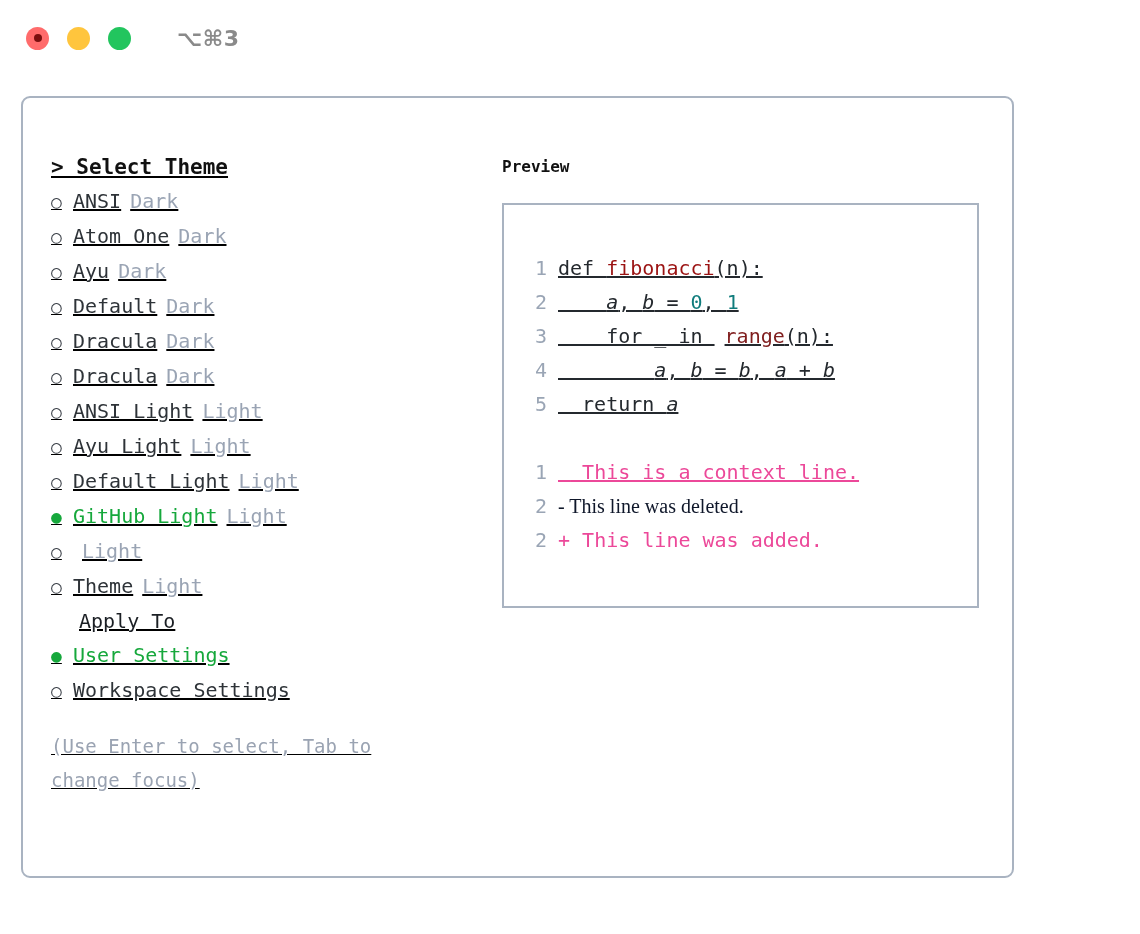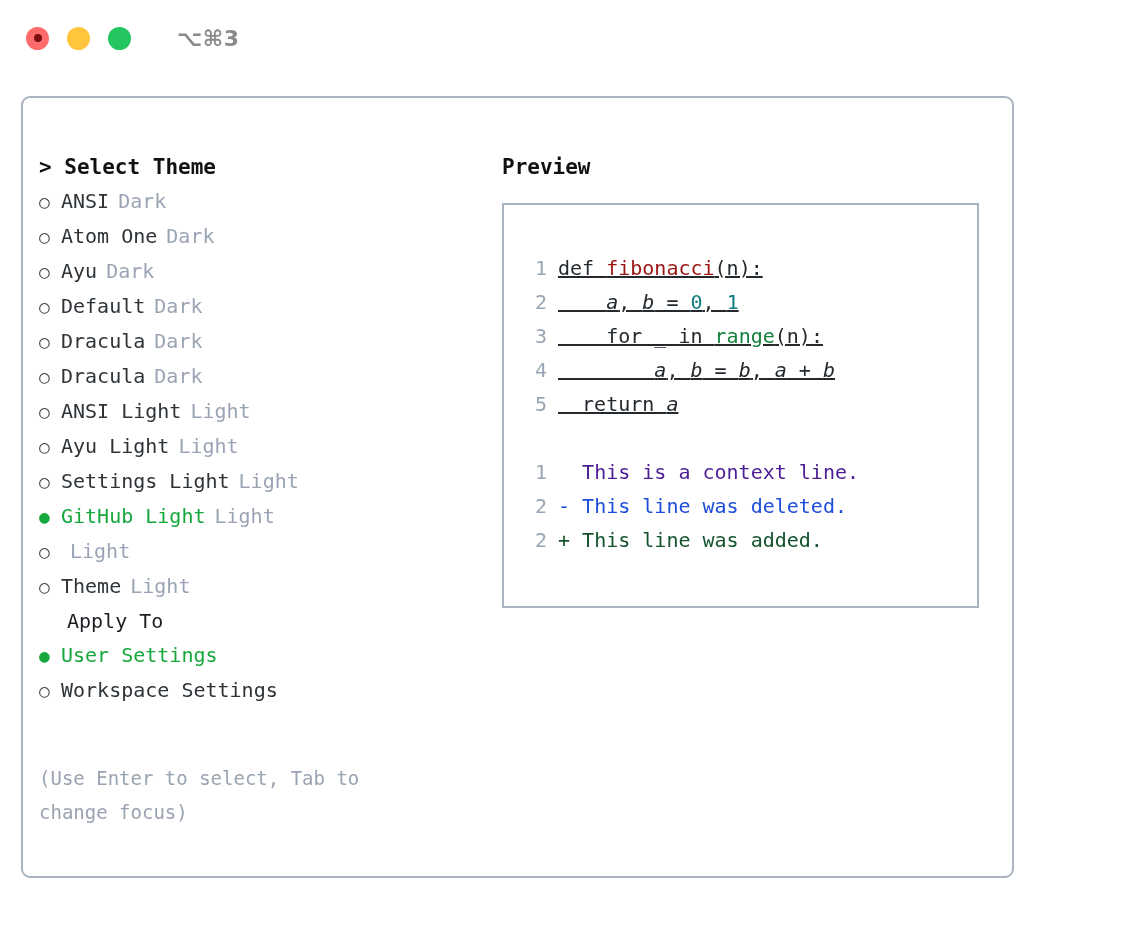--- a/index.html
+++ b/index.html
@@ -71,23 +71,24 @@
 
   .columns {
     position: absolute;
     left: 0; top: 0;
     width: 100%; height: 100%;
   }
 
   
   .left-col {
     position: absolute;
-    left: 16px;
+    left: 28px;
     top: 52px;
     width: 430px;
+    text-decoration: underline;
   }
   .section-title {
     font-size: 21px;
     font-weight: bold;
     color: #111111;
     line-height: 34px;
     white-space: pre;
   }
   .opt-row {
     display: flex;
@@ -113,36 +114,36 @@
 
   .applyto-head {
     font-size: 20px;
     color: #1b1f24;
     line-height: 34px;
     padding-left: 28px;
     white-space: pre;
   }
 
   .hint {
-    margin-top: 53px;
+    margin-top: 21px;
     font-size: 19px;
     color: #9aa3b2;
     line-height: 34px;
     width: 400px;
   }
 
   
   .right-col {
     position: absolute;
     left: 479px;
     top: 52px;
     width: 490px;
   }
   .preview-title {
-    font-size: 21px;
+    font-size: 16px;
     font-weight: bold;
     color: #111111;
     line-height: 34px;
   }
   .preview-box {
     margin-top: 19px;
     width: 477px;
     height: 405px;
     border: 2px solid #a9b3c1;
     box-sizing: border-box;
@@ -161,27 +162,27 @@
     flex: none;
     text-align: right;
     color: #9aa5b5;
     margin-right: 11px;
   }
   .code-text { color: #24292e; text-decoration: underline; }
   .code-blank { height: 34px; }
 
   .tok-fn    { color: #9b1212; }
   .tok-num   { color: #107c7c; }
-  .tok-call  { color: #15803d; }
+  .tok-call  { color: #7f1d1d; margin-left: 10px; }
   .tok-var   { font-style: italic; }
   .tok-plain { color: #24292e; }
 
-  .diff-ctx { color: #4c1d95; }
-  .diff-del { color: #1d4ed8; }
-  .diff-add { color: #14532d; }
+  .diff-ctx { color: #ec4899; text-decoration: underline; }
+  .diff-del { color: #0f172a; font-family: Liberation Serif, serif; }
+  .diff-add { color: #ec4899; }
 </style>
 </head>
 <body>
 
 <div class="titlebar">
   <div class="traffic">
     <span class="light red">
       <span class="rec-dot"></span>
     </span>
     <span class="light amber"></span>
@@ -198,21 +199,21 @@
 
       <div id="theme-list">
           <div class="opt-row"><span class="bullet">○</span><span class="opt-label">ANSI</span><span class="opt-tag">Dark</span></div>
           <div class="opt-row"><span class="bullet">○</span><span class="opt-label">Atom One</span><span class="opt-tag">Dark</span></div>
           <div class="opt-row"><span class="bullet">○</span><span class="opt-label">Ayu</span><span class="opt-tag">Dark</span></div>
           <div class="opt-row"><span class="bullet">○</span><span class="opt-label">Default</span><span class="opt-tag">Dark</span></div>
           <div class="opt-row"><span class="bullet">○</span><span class="opt-label">Dracula</span><span class="opt-tag">Dark</span></div>
           <div class="opt-row"><span class="bullet">○</span><span class="opt-label">Dracula</span><span class="opt-tag">Dark</span></div>
           <div class="opt-row"><span class="bullet">○</span><span class="opt-label">ANSI Light</span><span class="opt-tag">Light</span></div>
           <div class="opt-row"><span class="bullet">○</span><span class="opt-label">Ayu Light</span><span class="opt-tag">Light</span></div>
-          <div class="opt-row"><span class="bullet">○</span><span class="opt-label">Settings Light</span><span class="opt-tag">Light</span></div>
+          <div class="opt-row"><span class="bullet">○</span><span class="opt-label">Default Light</span><span class="opt-tag">Light</span></div>
           <div class="opt-row selected"><span class="bullet sel">●</span><span class="opt-label">GitHub Light</span><span class="opt-tag">Light</span></div>
           <div class="opt-row"><span class="bullet">○</span><span class="opt-tag">Light</span></div>
           <div class="opt-row"><span class="bullet">○</span><span class="opt-label">Theme</span><span class="opt-tag">Light</span></div>
         </div>
 
       <div class="applyto-head">Apply To</div>
 
       <div id="apply-to-list">
           <div class="opt-row selected"><span class="bullet sel">●</span><span class="opt-label">User Settings</span></div>
           <div class="opt-row"><span class="bullet">○</span><span class="opt-label">Workspace Settings</span></div>

